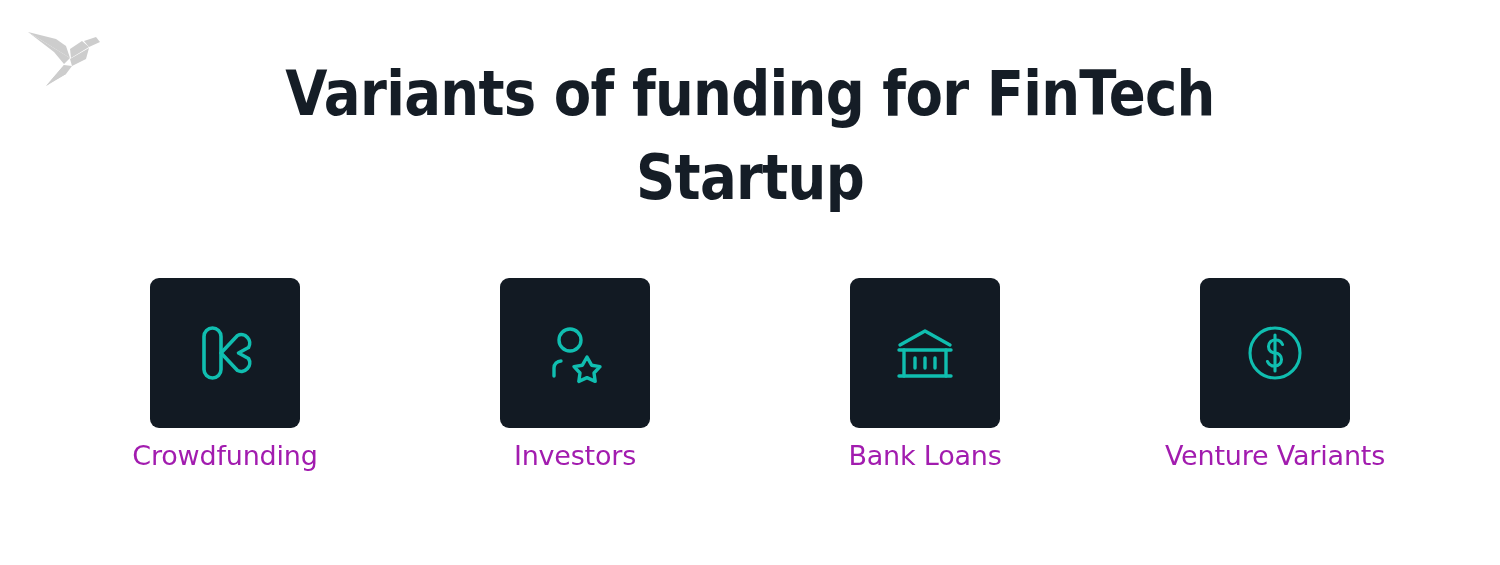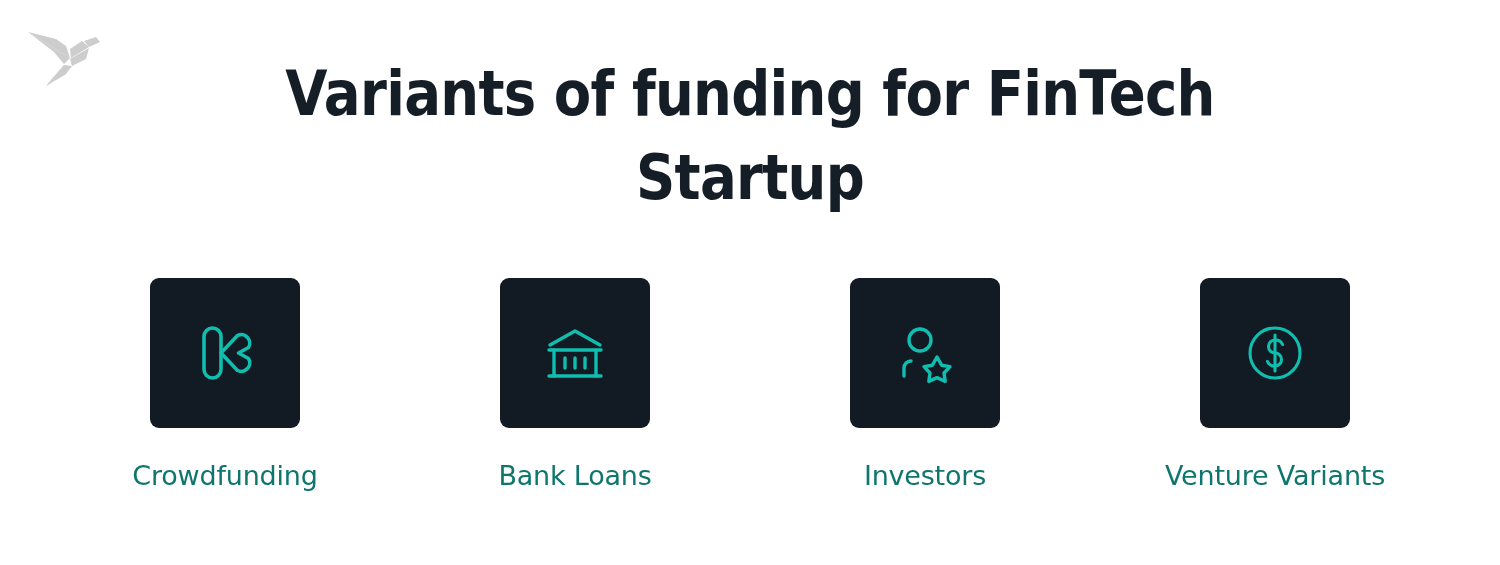--- a/index.html
+++ b/index.html
@@ -67,26 +67,26 @@
     background: #121a23;
     border-radius: 9px;
     display: flex;
     align-items: center;
     justify-content: center;
   }
   .icon-tile svg {
     display: block;
   }
   .card-label {
-    margin-top: 32px;
+    margin-top: 12px;
     font-family: "DejaVu Sans", sans-serif;
     font-weight: 400;
     font-size: 27px;
     line-height: 32px;
-    color: #0f766e;
+    color: #a21caf;
     white-space: nowrap;
     letter-spacing: -0.2px;
   }
 </style>
 </head>
 <body>
 
 <div class="logo">
   <svg viewBox="0 0 84 66" width="84" height="66" aria-hidden="true">
     <g fill="#cdcdcd">
@@ -118,48 +118,48 @@
       </span>
     </div>
     <div class="card-label">Crowdfunding</div>
   </div>
 
   <div class="card-col">
     <div class="icon-tile">
       <span>
         <svg viewBox="0 0 64 64" width="64" height="64" aria-hidden="true">
           <g fill="none" stroke="#10beb0" stroke-width="3.4" stroke-linecap="round" stroke-linejoin="round">
+            <circle cx="27" cy="19" r="11"></circle>
+            <path d="M11 55 L11 47 A7 7 0 0 1 18 40"></path>
+            <path d="M44 36 L48.6 44.2 L57 45.6 L51 52 L52.2 60.4 L44 56.6 L35.8 60.4 L37 52 L31 45.6 L39.4 44.2 Z"></path>
+          </g>
+        </svg>
+      </span>
+    </div>
+    <div class="card-label">Investors</div>
+  </div>
+
+  <div class="card-col">
+    <div class="icon-tile">
+      <span>
+        <svg viewBox="0 0 64 64" width="64" height="64" aria-hidden="true">
+          <g fill="none" stroke="#10beb0" stroke-width="3.4" stroke-linecap="round" stroke-linejoin="round">
             <polyline points="7,24 32,10 57,24"></polyline>
             <line x1="6" y1="29" x2="58" y2="29"></line>
             <line x1="6" y1="55" x2="58" y2="55"></line>
             <line x1="11" y1="29" x2="11" y2="55"></line>
             <line x1="53" y1="29" x2="53" y2="55"></line>
             <line x1="22" y1="37" x2="22" y2="47"></line>
             <line x1="32" y1="37" x2="32" y2="47"></line>
             <line x1="42" y1="37" x2="42" y2="47"></line>
           </g>
         </svg>
       </span>
     </div>
     <div class="card-label">Bank Loans</div>
-  </div>
-
-  <div class="card-col">
-    <div class="icon-tile">
-      <span>
-        <svg viewBox="0 0 64 64" width="64" height="64" aria-hidden="true">
-          <g fill="none" stroke="#10beb0" stroke-width="3.4" stroke-linecap="round" stroke-linejoin="round">
-            <circle cx="27" cy="19" r="11"></circle>
-            <path d="M11 55 L11 47 A7 7 0 0 1 18 40"></path>
-            <path d="M44 36 L48.6 44.2 L57 45.6 L51 52 L52.2 60.4 L44 56.6 L35.8 60.4 L37 52 L31 45.6 L39.4 44.2 Z"></path>
-          </g>
-        </svg>
-      </span>
-    </div>
-    <div class="card-label">Investors</div>
   </div>
 
   <div class="card-col">
     <div class="icon-tile">
       <span>
         <svg viewBox="0 0 64 64" width="64" height="64" aria-hidden="true">
           <g fill="none" stroke="#10beb0" stroke-width="3.1" stroke-linecap="round" stroke-linejoin="round">
             <circle cx="32" cy="32" r="25"></circle>
             <path d="M39.5 23.5 A7.5 7.5 0 0 0 32 19 A6.5 6.5 0 0 0 32 32 A6.5 6.5 0 0 1 32 45 A7.5 7.5 0 0 1 24.5 40.5"></path>
             <line x1="32" y1="14" x2="32" y2="50"></line>

